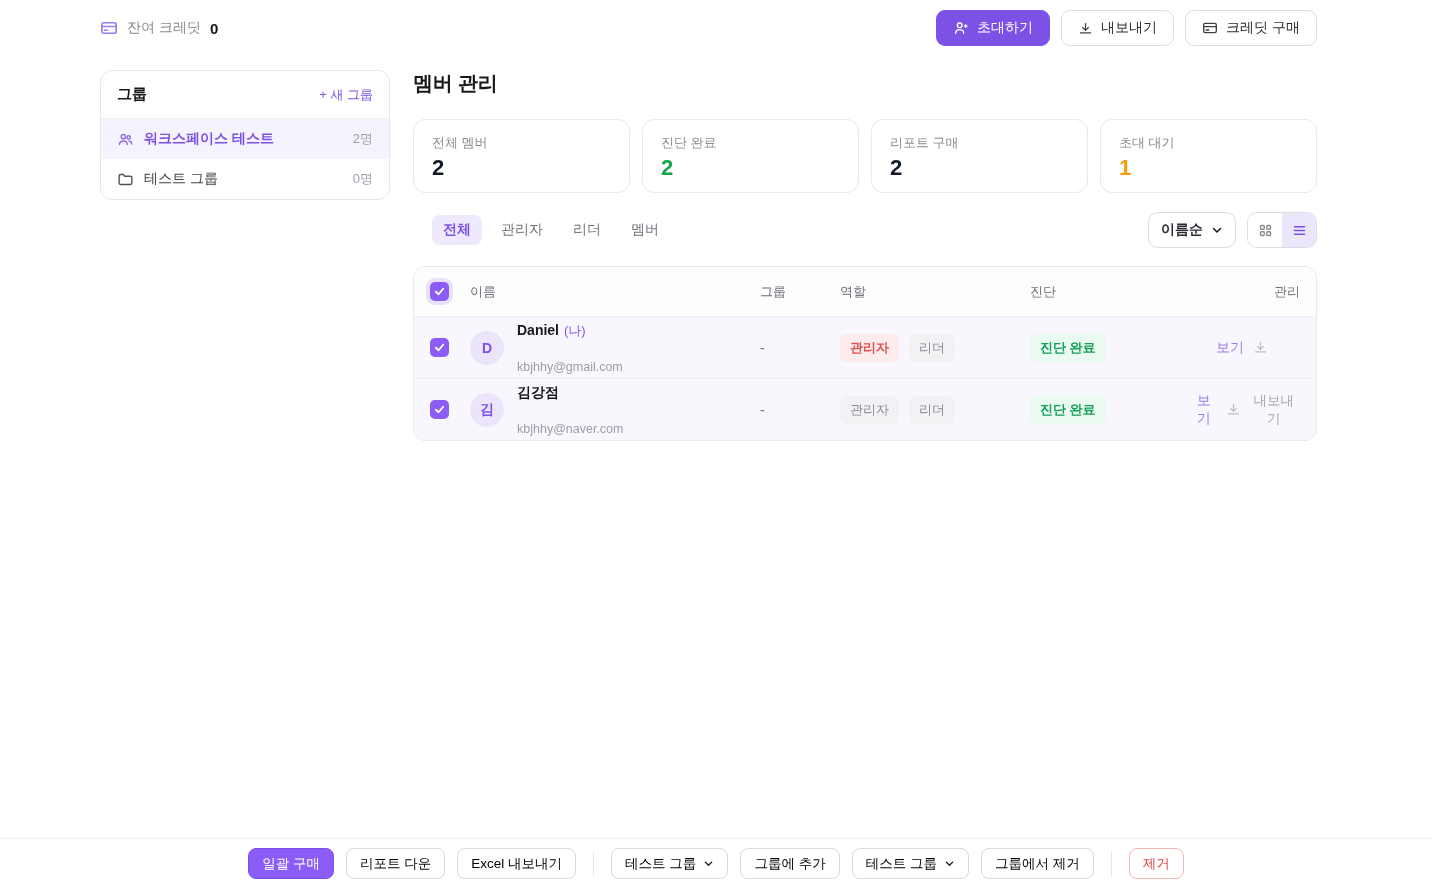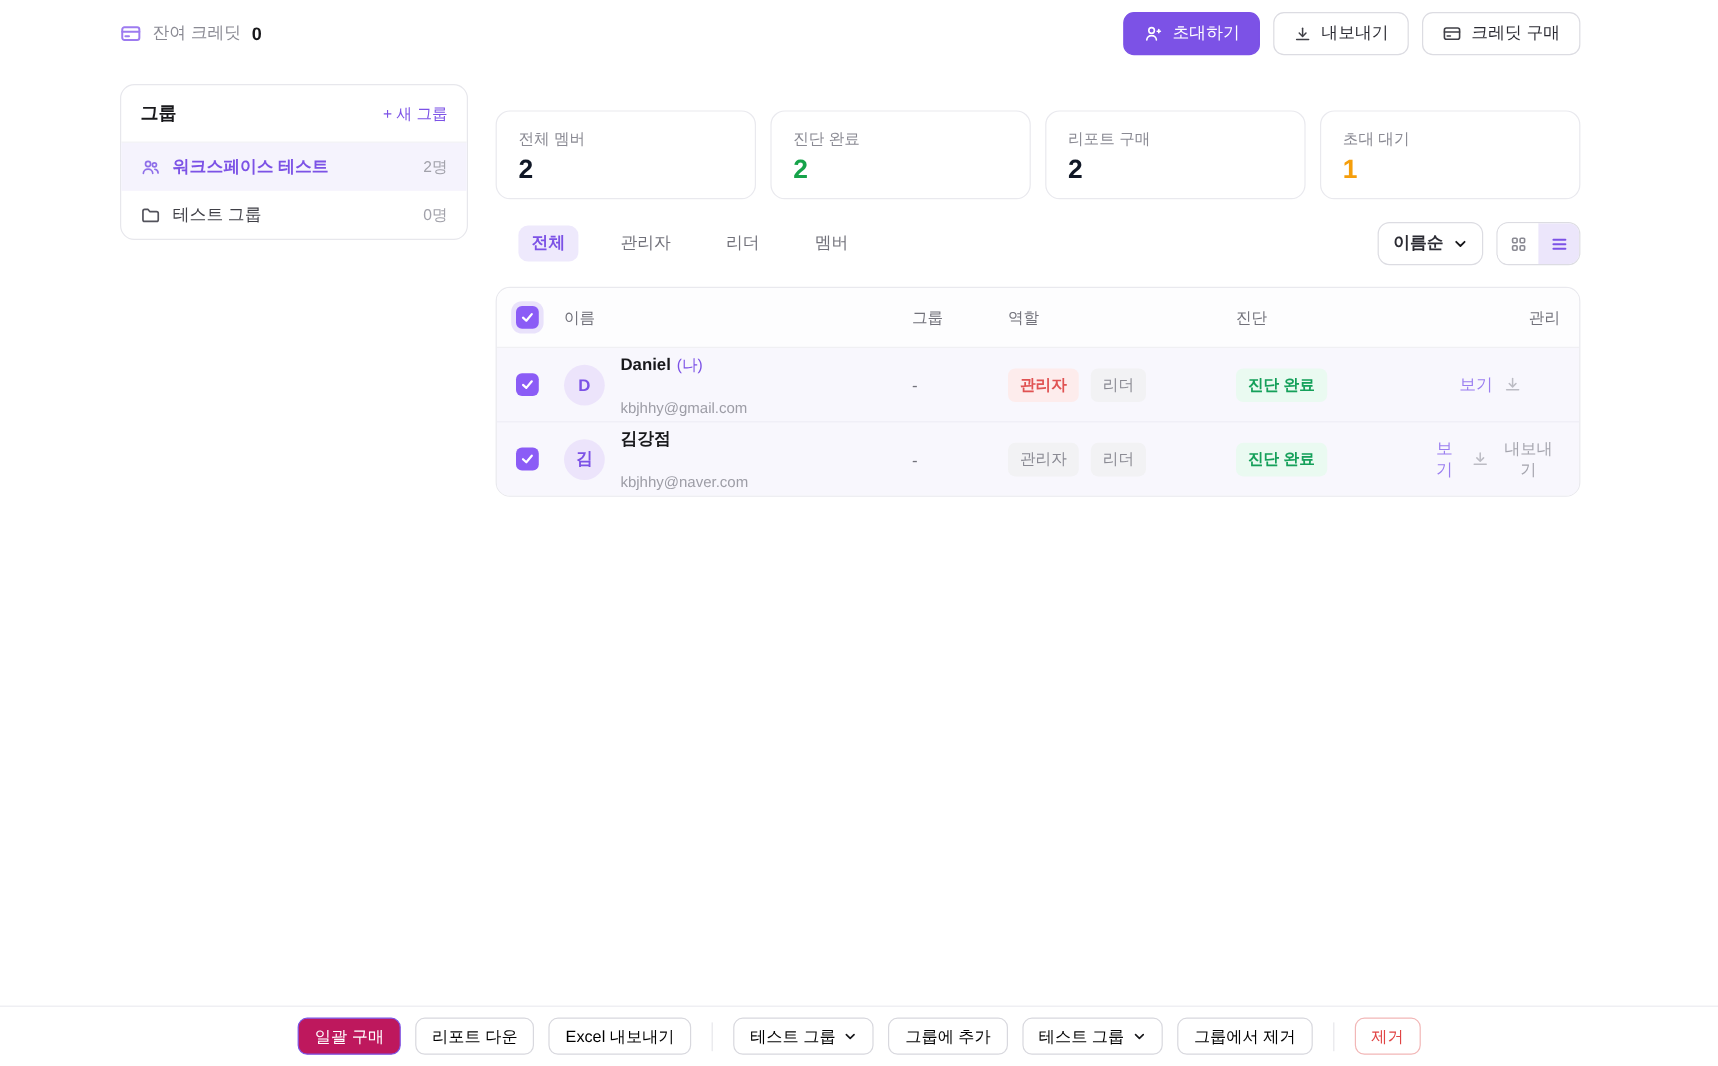--- a/index.html
+++ b/index.html
@@ -45,21 +45,21 @@
   .stat-value { font-size:22px; font-weight:bold; margin-top:3px; }
   .stat-value.dark { color:#111827; } .stat-value.green { color:#16a34a; }
   .stat-value.orange { color:#f59e0b; }
 
   .controls { display:flex; align-items:center; margin-top:19px; }
   .search-box { position:relative; width:448px; }
   .search-box input { width:100%; height:37px; border:1px solid #dcdce2; border-radius:12px;
     padding:0 12px 0 36px; font-size:14px; font-family:inherit; color:#3f3f46; outline:none; }
   .search-box input::placeholder { color:#b4b4bc; }
   .search-icon { position:absolute; left:12px; top:10px; }
-  .filters { display:flex; align-items:center; gap:24px; margin-left:19px; }
+  .filters { display:flex; align-items:center; gap:8px; margin-left:19px; }
   .filter { font-size:14px; color:#71717a; padding:6px 11px; border-radius:8px; cursor:pointer;
     background:none; border:none; font-family:inherit; }
   .filter.active { background:#eee9fc; color:#7c52e6; font-weight:bold; }
   .controls-right { margin-left:auto; display:flex; gap:11px; align-items:center; }
   .select-ctl { display:flex; align-items:center; gap:8px; height:36px; padding:0 12px;
     border:1px solid #dcdce2; border-radius:10px; font-size:14px; font-weight:bold; color:#2b2b33;
     background:#fff; cursor:pointer; }
   .view-toggle { display:flex; height:36px; border:1px solid #dcdce2; border-radius:10px; overflow:hidden; }
   .view-seg { width:34px; display:flex; align-items:center; justify-content:center; cursor:pointer;
     background:#fff; border:none; }
@@ -94,21 +94,21 @@
     font-family:inherit; }
   .export-inline { display:flex; align-items:center; gap:6px; color:#a5a5ae; font-size:13.5px;
     background:none; border:none; cursor:pointer; font-family:inherit; }
 
   
   .bottombar { position:absolute; left:0; right:0; bottom:0; height:50px; border-top:1px solid #ececf0;
     background:#fff; display:flex; align-items:center; justify-content:center; gap:12px; }
   .bbtn { height:31px; padding:0 13px; border-radius:8px; border:1px solid #d8d8de; background:#fff;
     font-size:13.5px; color:#000000; cursor:pointer; display:flex; align-items:center; gap:7px;
     font-family:inherit; white-space:nowrap; }
-  .bbtn.primary { background:#be185d; border-color:#7c52e6; color:#fff; }
+  .bbtn.primary { background:#8b5cf6; border-color:#7c52e6; color:#fff; }
   .bbtn.danger { border-color:#f2b7b7; color:#e04444; }
   .vdiv { width:1px; height:24px; background:#e6e6ea; margin:0 5px; }
   svg { display:block; }
 </style>
 </head>
 <body>
 
 <div class="page">
 
   <div class="topbar">
@@ -182,20 +182,21 @@
           <svg width="17" height="17" viewBox="0 0 24 24" fill="none" stroke="#52525b" stroke-width="2" stroke-linecap="round" stroke-linejoin="round">
             <path d="M3 7a2 2 0 0 1 2-2h4l2 2.5h8a2 2 0 0 1 2 2V17a2 2 0 0 1-2 2H5a2 2 0 0 1-2-2z"></path>
           </svg>
         </span>
         <span class="group-name">테스트 그룹</span>
         <span class="group-count">0명</span>
       </div>
     </div>
 
     <div class="main">
+      <div class="page-title">멤버 관리</div>
 
       <div class="stats">
         <div class="stat-card">
           <div class="stat-label">전체 멤버</div>
           <div class="stat-value dark">2</div>
         </div>
         <div class="stat-card">
           <div class="stat-label">진단 완료</div>
           <div class="stat-value green">2</div>
         </div>

